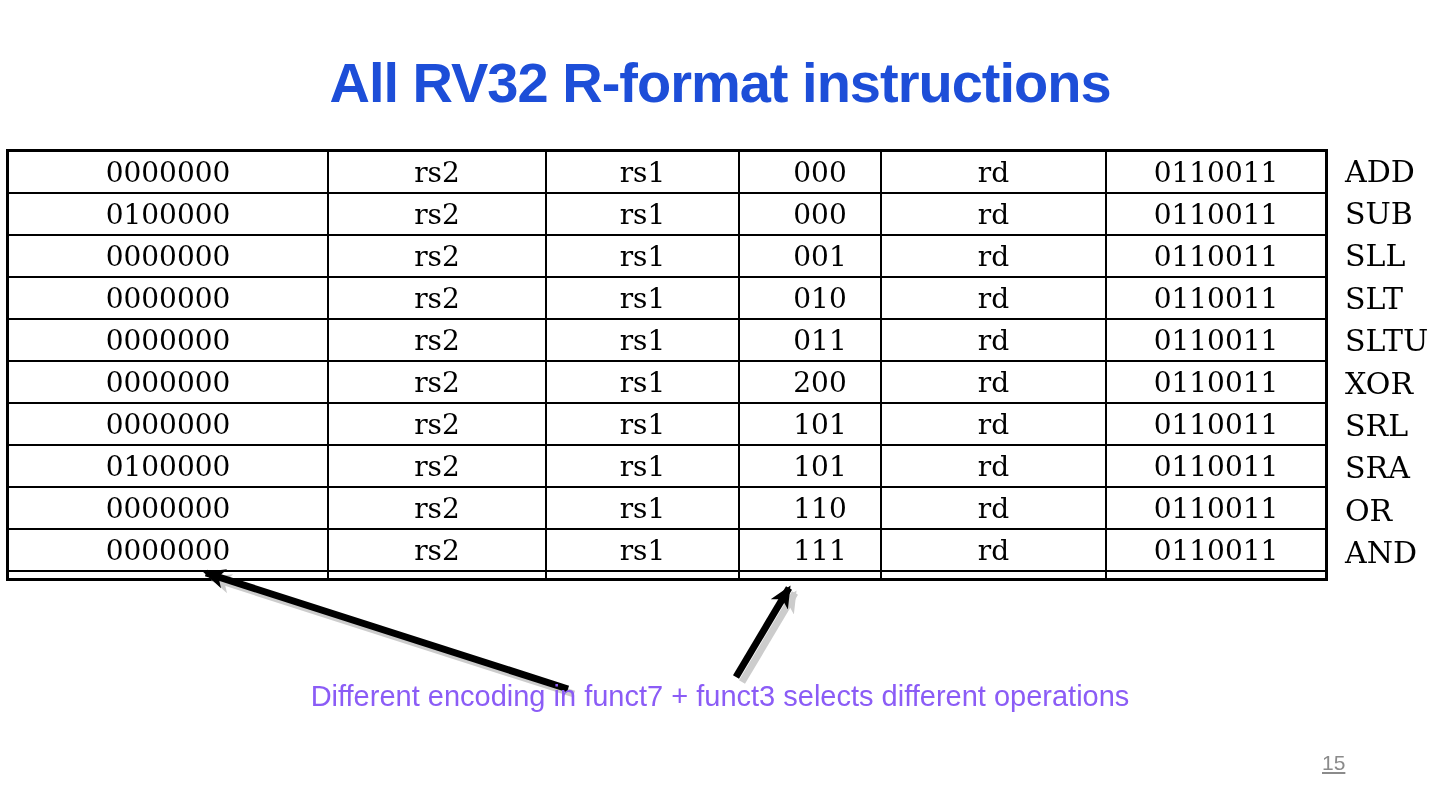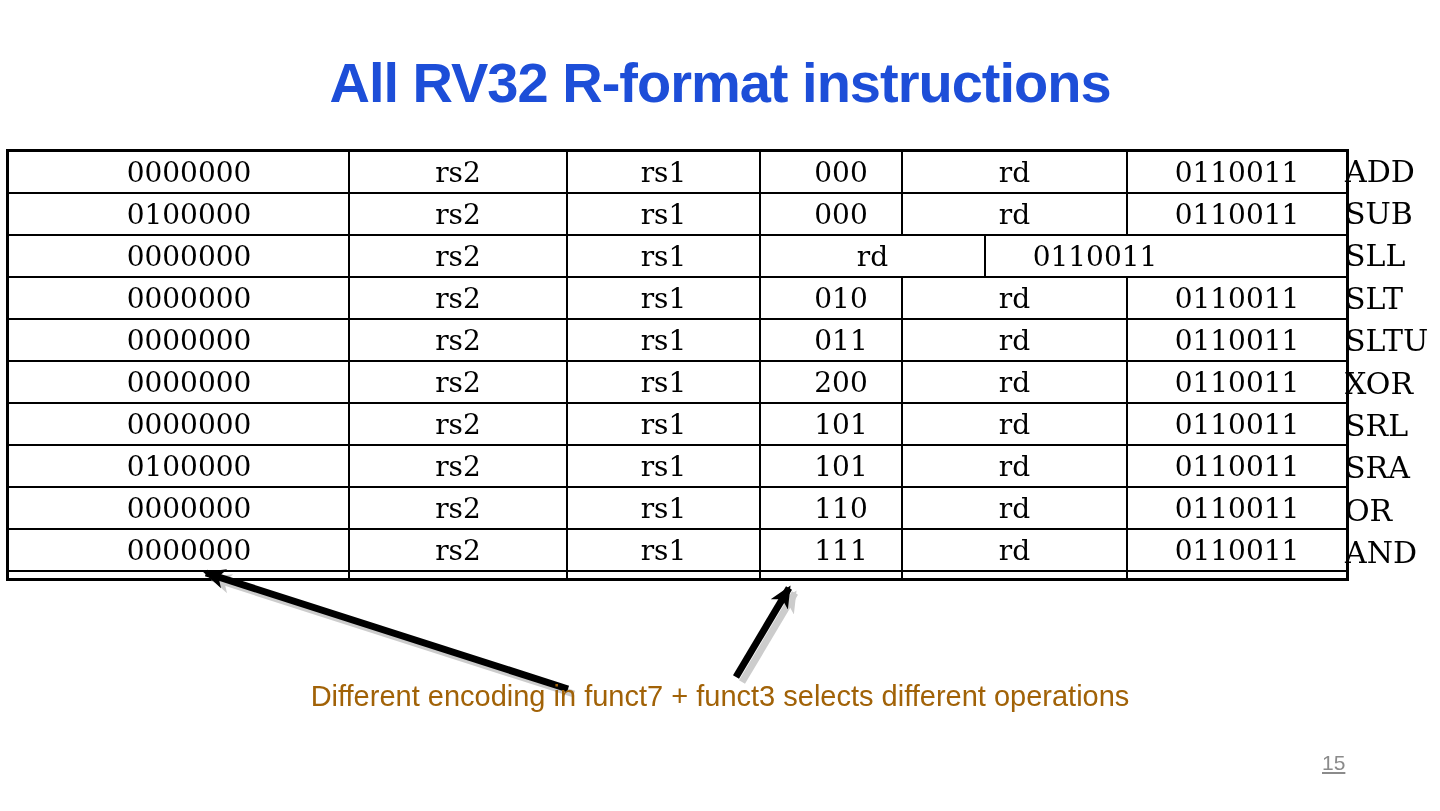--- a/index.html
+++ b/index.html
@@ -38,21 +38,21 @@
   .t-cell{
     border-right:2px solid #000;
     display:flex;
     align-items:center;
     justify-content:center;
     font-family:"DejaVu Serif","Liberation Serif",serif;
     font-size:28px;
     color:#000;
     box-sizing:border-box;
   }
-  .t-cell.c-funct7{width:320px;margin-left:21px;}
+  .t-cell.c-funct7{width:320px;}
   .t-cell.c-rs2{width:218px;}
   .t-cell.c-rs1{width:193px;}
   .t-cell.c-funct3{width:142px;padding-left:20px;}
   .t-cell.c-rd{width:225px;}
   .t-cell.c-opcode{width:218px;border-right:none;}
   .mnemonic-column{
     position:absolute;
     left:1345px;top:150px;
     display:flex;
     flex-direction:column;
@@ -64,21 +64,21 @@
     font-family:"DejaVu Serif","Liberation Serif",serif;
     font-size:30px;
     color:#000;
     white-space:nowrap;
   }
   .caption{
     position:absolute;
     top:680px;left:0;width:100%;
     text-align:center;
     font-size:29px;
-    color:#a16207;
+    color:#8b5cf6;
   }
   .arrows-svg{
     position:absolute;
     left:0;top:0;width:1440px;height:811px;
     pointer-events:none;
   }
   .page-number{
     position:absolute;
     left:1322px;top:751px;
     font-size:21px;
@@ -108,20 +108,21 @@
           <div class="t-cell c-rs2">rs2</div>
           <div class="t-cell c-rs1">rs1</div>
           <div class="t-cell c-funct3">000</div>
           <div class="t-cell c-rd">rd</div>
           <div class="t-cell c-opcode">0110011</div>
         </div>
         <div class="t-row">
           <div class="t-cell c-funct7">0000000</div>
           <div class="t-cell c-rs2">rs2</div>
           <div class="t-cell c-rs1">rs1</div>
+          <div class="t-cell c-funct3">001</div>
           <div class="t-cell c-rd">rd</div>
           <div class="t-cell c-opcode">0110011</div>
         </div>
         <div class="t-row">
           <div class="t-cell c-funct7">0000000</div>
           <div class="t-cell c-rs2">rs2</div>
           <div class="t-cell c-rs1">rs1</div>
           <div class="t-cell c-funct3">010</div>
           <div class="t-cell c-rd">rd</div>
           <div class="t-cell c-opcode">0110011</div>

